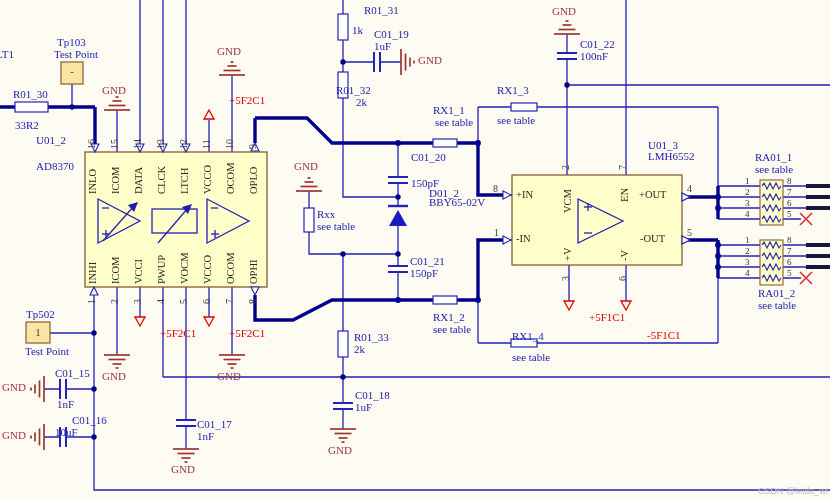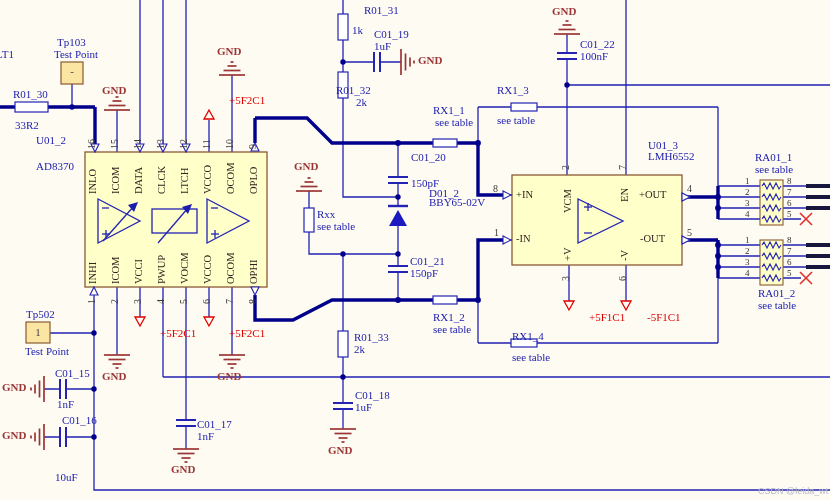--- a/index.html
+++ b/index.html
@@ -1,20 +1,20 @@
 <!DOCTYPE html>
 <html><head>
 <meta charset="utf-8">
 <style>
   html,body{margin:0;padding:0;}
   #sheet{position:relative;width:830px;height:500px;background:#fdfbf2;overflow:hidden;
          font-family:"Liberation Serif",serif;}
   #sheet svg{position:absolute;left:0;top:0;}
   .lb{position:absolute;color:#1c1cae;font-size:11px;line-height:12px;white-space:nowrap;}
-  .gn{position:absolute;color:#9b3434;font-size:11px;line-height:12px;white-space:nowrap;font-weight:bold;}
+  .gn{position:absolute;color:#9b3434;font-size:11px;line-height:12px;white-space:nowrap;}
   .pw{position:absolute;color:#e00000;font-size:11px;line-height:12px;white-space:nowrap;margin-left:43px;}
   .pn{position:absolute;color:#33231f;font-size:10.5px;line-height:12px;white-space:nowrap;}
   .no{position:absolute;color:#3a3a3a;font-size:10px;line-height:12px;white-space:nowrap;}
   .ra{position:absolute;color:#333;font-size:9px;line-height:10px;white-space:nowrap;}
   .vt{transform-origin:0 100%;transform:rotate(-90deg);height:12px;}
   .tpd{position:absolute;color:#444;font-size:11px;line-height:12px;text-align:center;}
   .wm{position:absolute;color:#b9bcc9;font-size:9px;font-family:"Liberation Sans",sans-serif;white-space:nowrap;}
 </style>
 </head>
 <body>
@@ -238,22 +238,22 @@
 <span class="tpd" style="left:61px;top:65px;width:22px">-</span>
 <span class="lb" style="left:13px;top:88px">R01_30</span>
 <span class="lb" style="left:15px;top:119px">33R2</span>
 <span class="lb" style="left:36px;top:134px">U01_2</span>
 <span class="lb" style="left:36px;top:160px">AD8370</span>
 <span class="lb" style="left:26px;top:308px">Tp502</span>
 <span class="tpd" style="left:26px;top:326px;width:24px">1</span>
 <span class="lb" style="left:25px;top:345px">Test Point</span>
 <span class="lb" style="left:55px;top:367px">C01_15</span>
 <span class="lb" style="left:57px;top:398px">1nF</span>
-<span class="lb" style="left:62px;top:414px">C01_16</span>
-<span class="lb" style="left:55px;top:471px">10uF</span>
+<span class="lb" style="left:72px;top:414px">C01_16</span>
+<span class="lb" style="left:55px;top:426px">10uF</span>
 <span class="lb" style="left:197px;top:418px">C01_17</span>
 <span class="lb" style="left:197px;top:430px">1nF</span>
 <span class="lb" style="left:364px;top:4px">R01_31</span>
 <span class="lb" style="left:352px;top:24px">1k</span>
 <span class="lb" style="left:374px;top:28px">C01_19</span>
 <span class="lb" style="left:374px;top:40px">1uF</span>
 <span class="lb" style="left:336px;top:84px">R01_32</span>
 <span class="lb" style="left:356px;top:96px">2k</span>
 <span class="lb" style="left:411px;top:151px">C01_20</span>
 <span class="lb" style="left:411px;top:177px">150pF</span>
@@ -293,21 +293,21 @@
 <span class="gn" style="left:328px;top:444px">GND</span>
 <span class="gn" style="left:171px;top:463px">GND</span>
 <span class="gn" style="left:2px;top:381px">GND</span>
 <span class="gn" style="left:2px;top:429px">GND</span>
 <span class="gn" style="left:418px;top:54px">GND</span>
 
 <span class="pw" style="left:186px;top:94px">+5F2C1</span>
 <span class="pw" style="left:117px;top:327px">+5F2C1</span>
 <span class="pw" style="left:186px;top:327px">+5F2C1</span>
 <span class="pw" style="left:546px;top:311px">+5F1C1</span>
-<span class="pw" style="left:604px;top:311px">-5F1C1</span>
+<span class="pw" style="left:604px;top:329px">-5F1C1</span>
 
 <span class="no vt" style="left:98px;top:137px">16</span>
 <span class="no vt" style="left:121px;top:137px">15</span>
 <span class="no vt" style="left:144px;top:137px">14</span>
 <span class="no vt" style="left:167px;top:137px">13</span>
 <span class="no vt" style="left:190px;top:137px">12</span>
 <span class="no vt" style="left:213px;top:137px">11</span>
 <span class="no vt" style="left:236px;top:137px">10</span>
 <span class="no vt" style="left:259px;top:137px">9</span>
 <span class="no vt" style="left:98px;top:292px">1</span>

